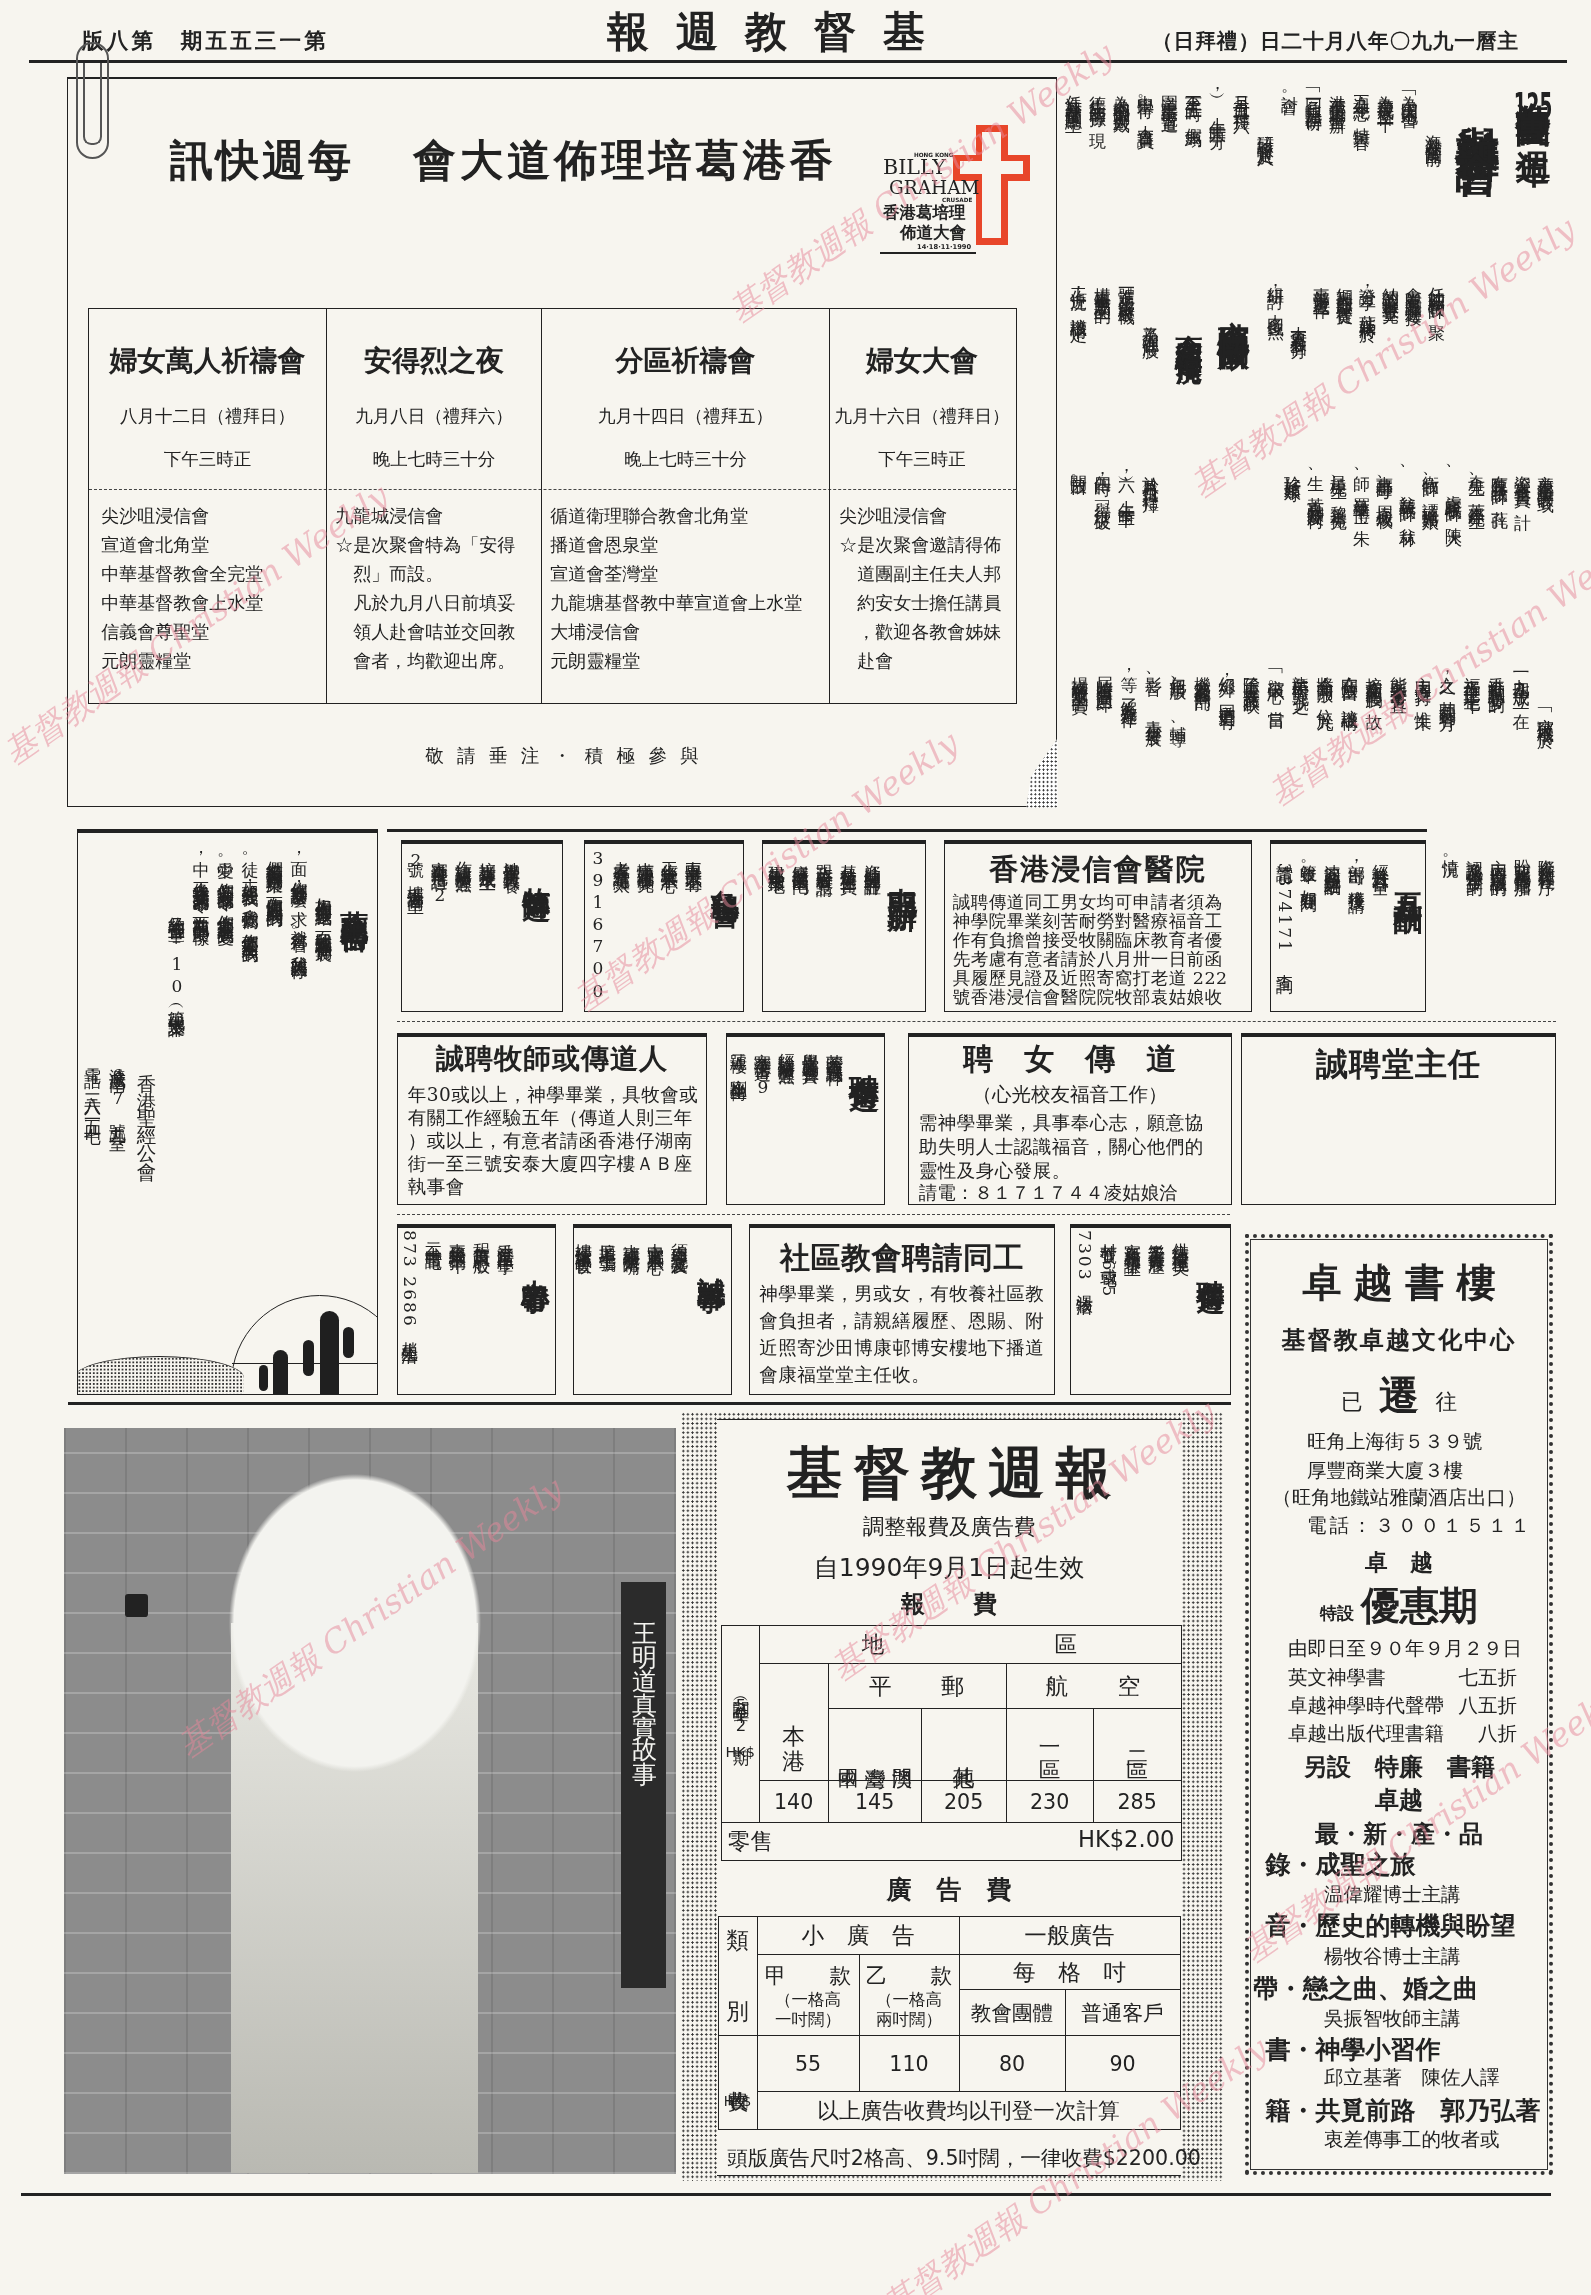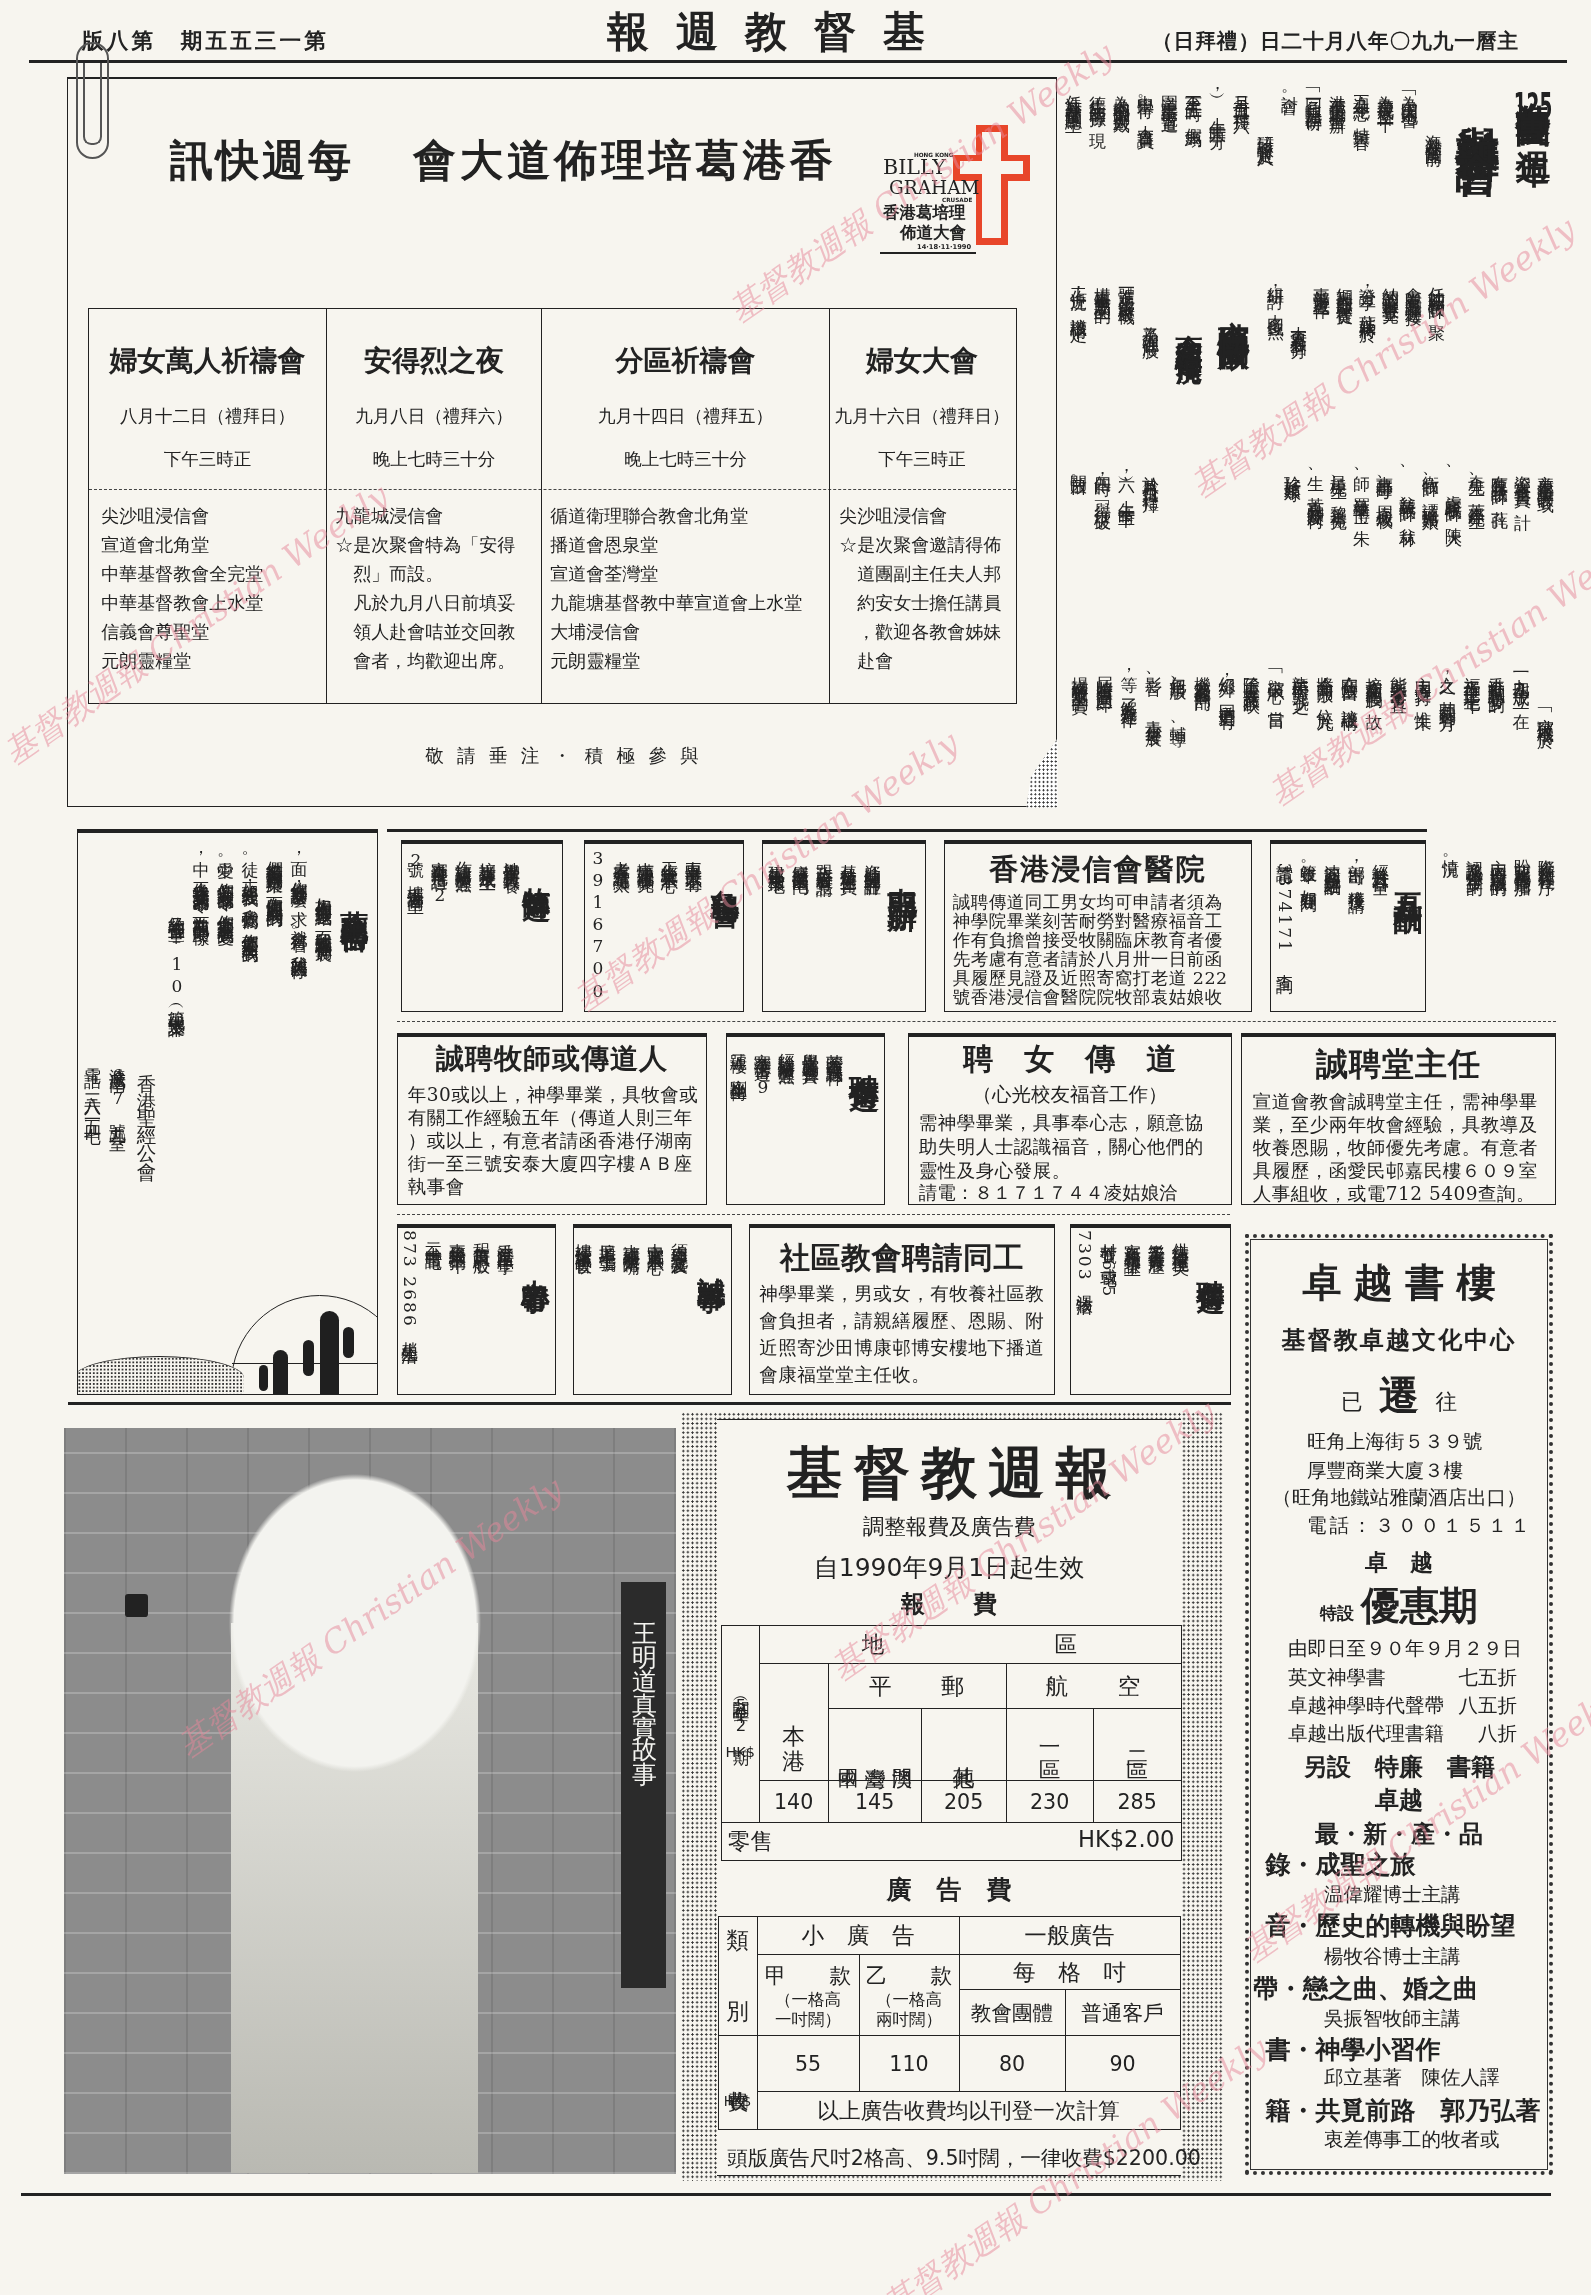--- a/index.html
+++ b/index.html
@@ -310,25 +310,20 @@
   <section class="box" style="left:908px;top:1033px;width:324px;height:172px">
     <div class="hz ad-title center" style="top:4.6px;font-size:30px;line-height:33px;letter-spacing:0.5px">聘　女　傳　道</div>
     <div class="hz center" style="top:46px;font-size:19.5px;line-height:24px">（心光校友福音工作）</div>
     <div class="ad-lines" style="left:9.8px;top:74px;font-size:18.5px;line-height:24px">需神學畢業，具事奉心志，願意協
 助失明人士認識福音，關心他們的
 靈性及身心發展。</div>
     <div class="hz" style="left:9.8px;top:144px;font-size:18.5px;line-height:24px">請電：８１７１７４４凌姑娘洽</div>
   </section>
   <section class="box" style="left:1241px;top:1033px;width:315px;height:172px">
     <div class="hz ad-title center" style="top:9.3px;font-size:32px;line-height:36px;letter-spacing:1px">誠聘堂主任</div>
-    <div class="ad-lines" style="left:10.8px;top:53px;font-size:18.5px;line-height:23px">宣道會教會誠聘堂主任，需神學畢
-業，至少兩年牧會經驗，具教導及
-牧養恩賜，牧師優先考慮。有意者
-具履歷，函愛民邨嘉民樓６０９室
-人事組收，或電712 5409查詢。</div>
   </section>
 
   <section class="box" style="left:397px;top:1224px;width:159px;height:171px">
     <div class="vt ad-title" style="right:4.1px;top:29px;font-size:28px;letter-spacing:2.1px;line-height:31px">中心幹事</div>
     <div class="vt mixed" style="right:37px;top:2.1px;font-size:17px;letter-spacing:2.1px">香港仔區工作中學
 程度負責中心一般
 事務經驗不拘下午
 二至十時請電
 873 2686趙先生洽</div>
   </section>

